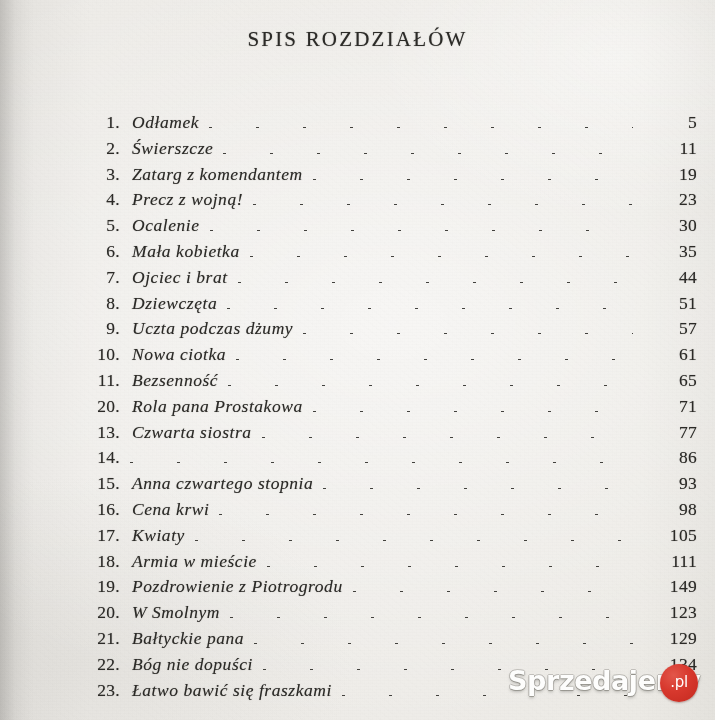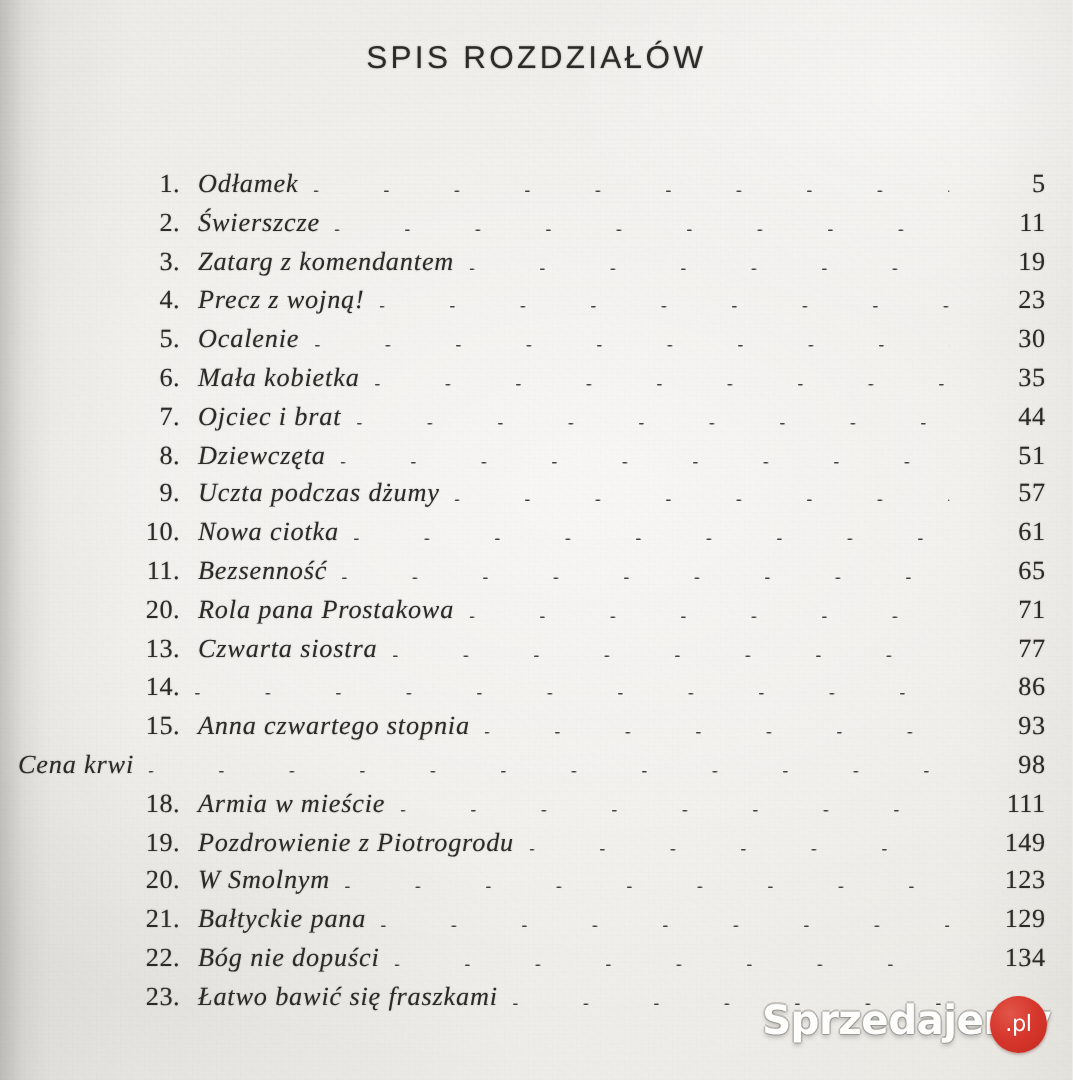--- a/index.html
+++ b/index.html
@@ -56,21 +56,21 @@
   
   #title {
     position: absolute;
     top: 27px;
     left: 0;
     width: 715px;
     text-align: center;
     font-size: 21px;
     letter-spacing: 2.2px;
     color: #2c2b28;
-    font-family: Liberation Sans, sans-serif;
+    font-family: Liberation Serif, serif;
     text-shadow: 0 0 1.1px rgba(60,58,54,.55);
   }
 
   
   #toc {
     position: absolute;
     top: 112px;
     left: 0;
     width: 715px;
   }
@@ -260,23 +260,30 @@
         <span class="leader"></span>
         <span class="pg">86</span>
       </div>
       <div class="row">
         <span class="num">15.</span>
         <span class="title-cell">Anna czwartego stopnia</span>
         <span class="leader"></span>
         <span class="pg">93</span>
       </div>
       <div class="row">
+        <span class="num">16.</span>
         <span class="title-cell">Cena krwi</span>
         <span class="leader"></span>
         <span class="pg">98</span>
+      </div>
+      <div class="row">
+        <span class="num">17.</span>
+        <span class="title-cell">Kwiaty</span>
+        <span class="leader"></span>
+        <span class="pg">105</span>
       </div>
       <div class="row">
         <span class="num">18.</span>
         <span class="title-cell">Armia w mieście</span>
         <span class="leader"></span>
         <span class="pg">111</span>
       </div>
       <div class="row">
         <span class="num">19.</span>
         <span class="title-cell">Pozdrowienie z Piotrogrodu</span>

